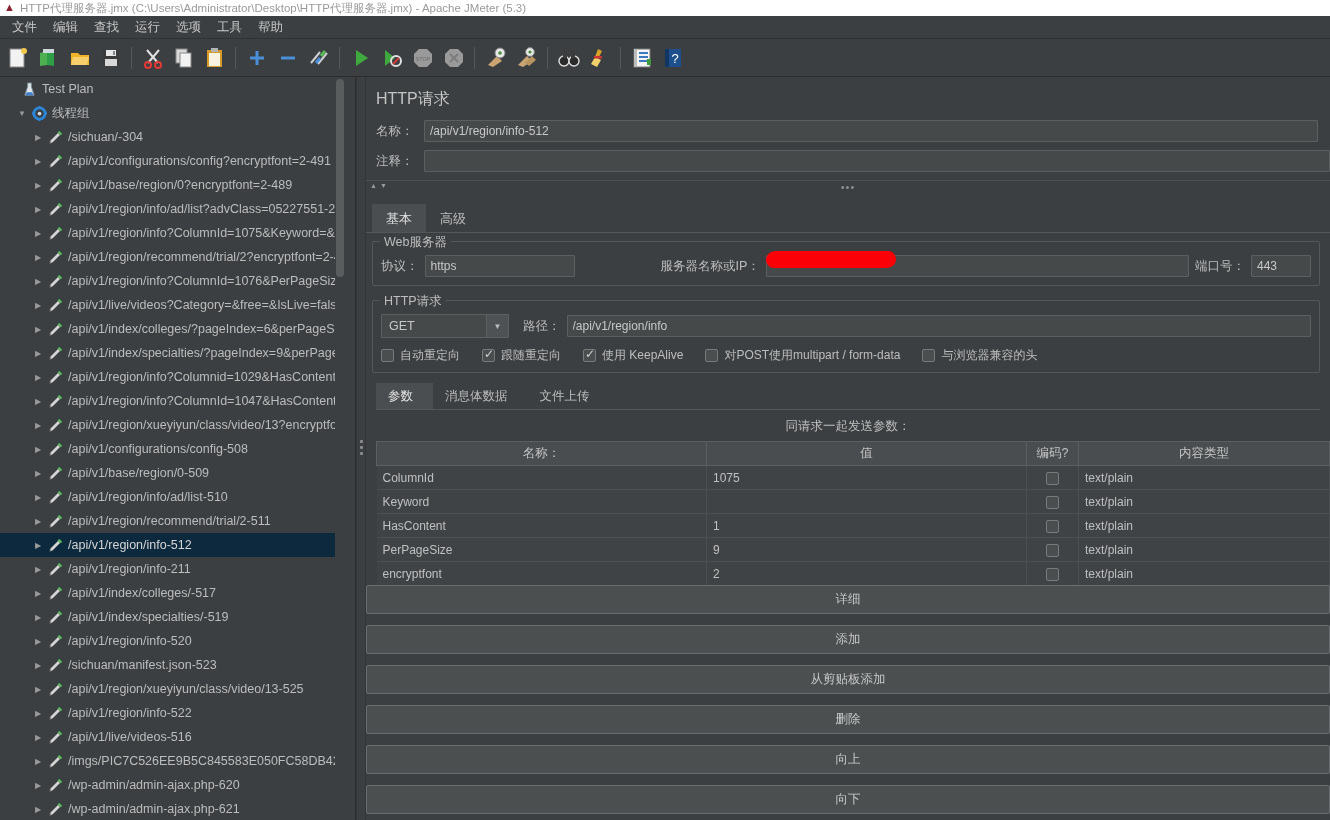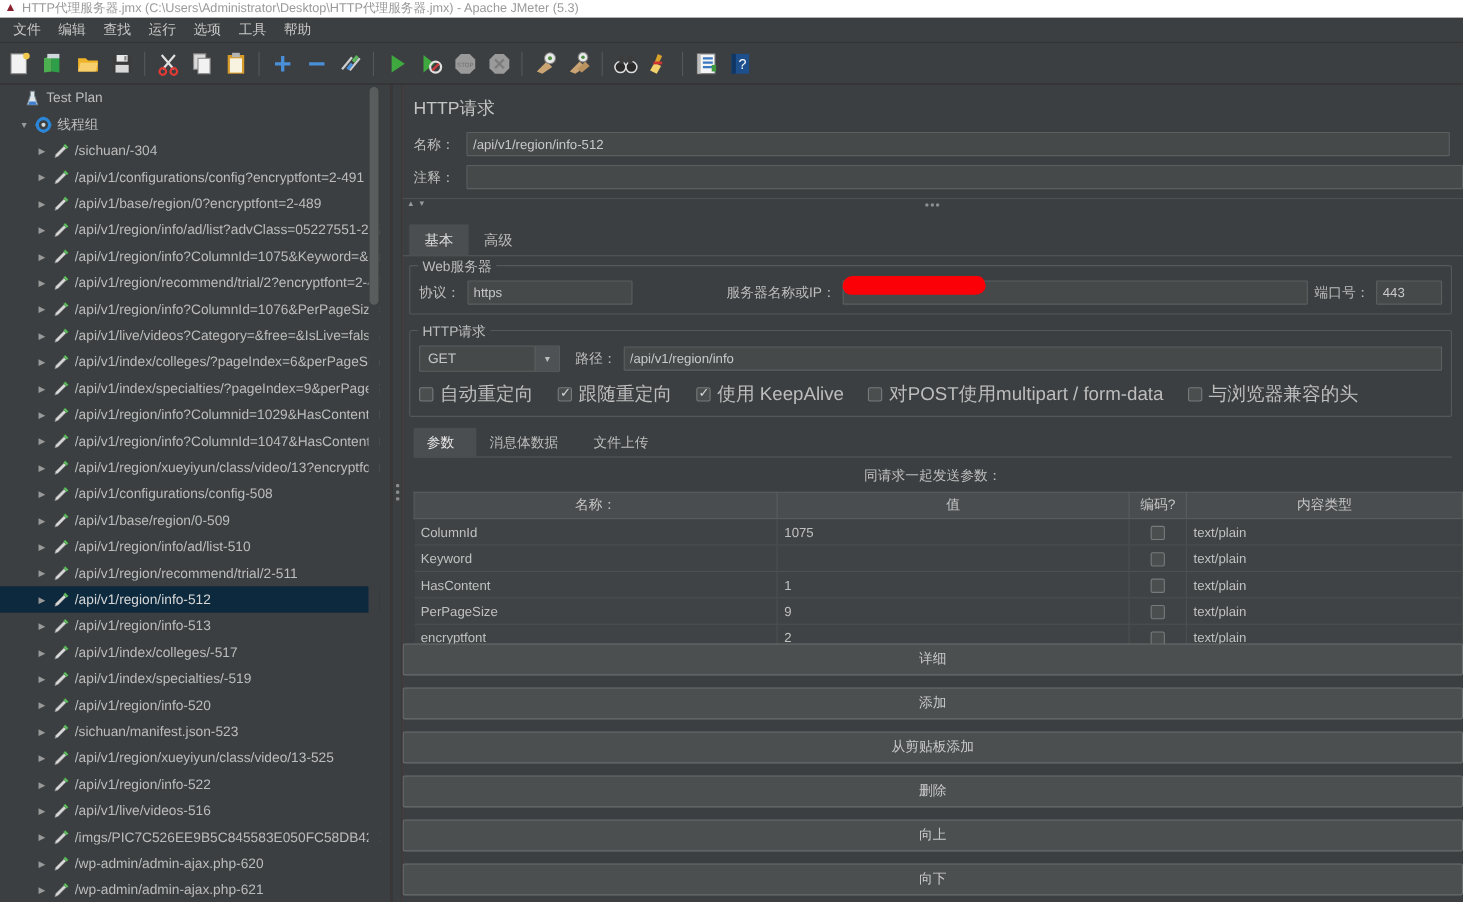--- a/index.html
+++ b/index.html
@@ -274,21 +274,21 @@
     font-size: 8px; color: #bdbdbd;
   }
 
   .checks {
     display: flex; align-items: center;
     margin-top: 9px; gap: 0px;
   }
   .chk {
     display: flex; align-items: center;
     margin-right: 22px;
-    font-size: 17px; color: #bdbdbd;
+    font-size: 12px; color: #bdbdbd;
     white-space: nowrap;
     cursor: default;
   }
   .chk .box {
     width: 13px; height: 13px;
     border: 1px solid #777b7c;
     background: #4a4e4f;
     margin-right: 6px;
     border-radius: 2px;
     position: relative;
@@ -789,21 +789,21 @@
           <span class="t-label">/api/v1/region/info-512</span>
         </div>
         <div class="tree-row indent-2">
           <span class="twisty">▶</span>
           <span class="t-icon">
             <svg width="15" height="15" viewBox="0 0 16 16">
               <path d="M2 14 L5 13 L13 5 L11 3 L3 11Z" fill="#d8d8d8" stroke="#8d8d8d" stroke-width="0.6"></path>
               <path d="M10.5 2.5 L13.5 5.5 L15 4 L12 1Z" fill="#62c462" stroke="#3f8f3f" stroke-width="0.6"></path>
             </svg>
           </span>
-          <span class="t-label">/api/v1/region/info-513</span>
+          <span class="t-label">/api/v1/region/info-211</span>
         </div>
         <div class="tree-row indent-2">
           <span class="twisty">▶</span>
           <span class="t-icon">
             <svg width="15" height="15" viewBox="0 0 16 16">
               <path d="M2 14 L5 13 L13 5 L11 3 L3 11Z" fill="#d8d8d8" stroke="#8d8d8d" stroke-width="0.6"></path>
               <path d="M10.5 2.5 L13.5 5.5 L15 4 L12 1Z" fill="#62c462" stroke="#3f8f3f" stroke-width="0.6"></path>
             </svg>
           </span>
           <span class="t-label">/api/v1/index/colleges/-517</span>

